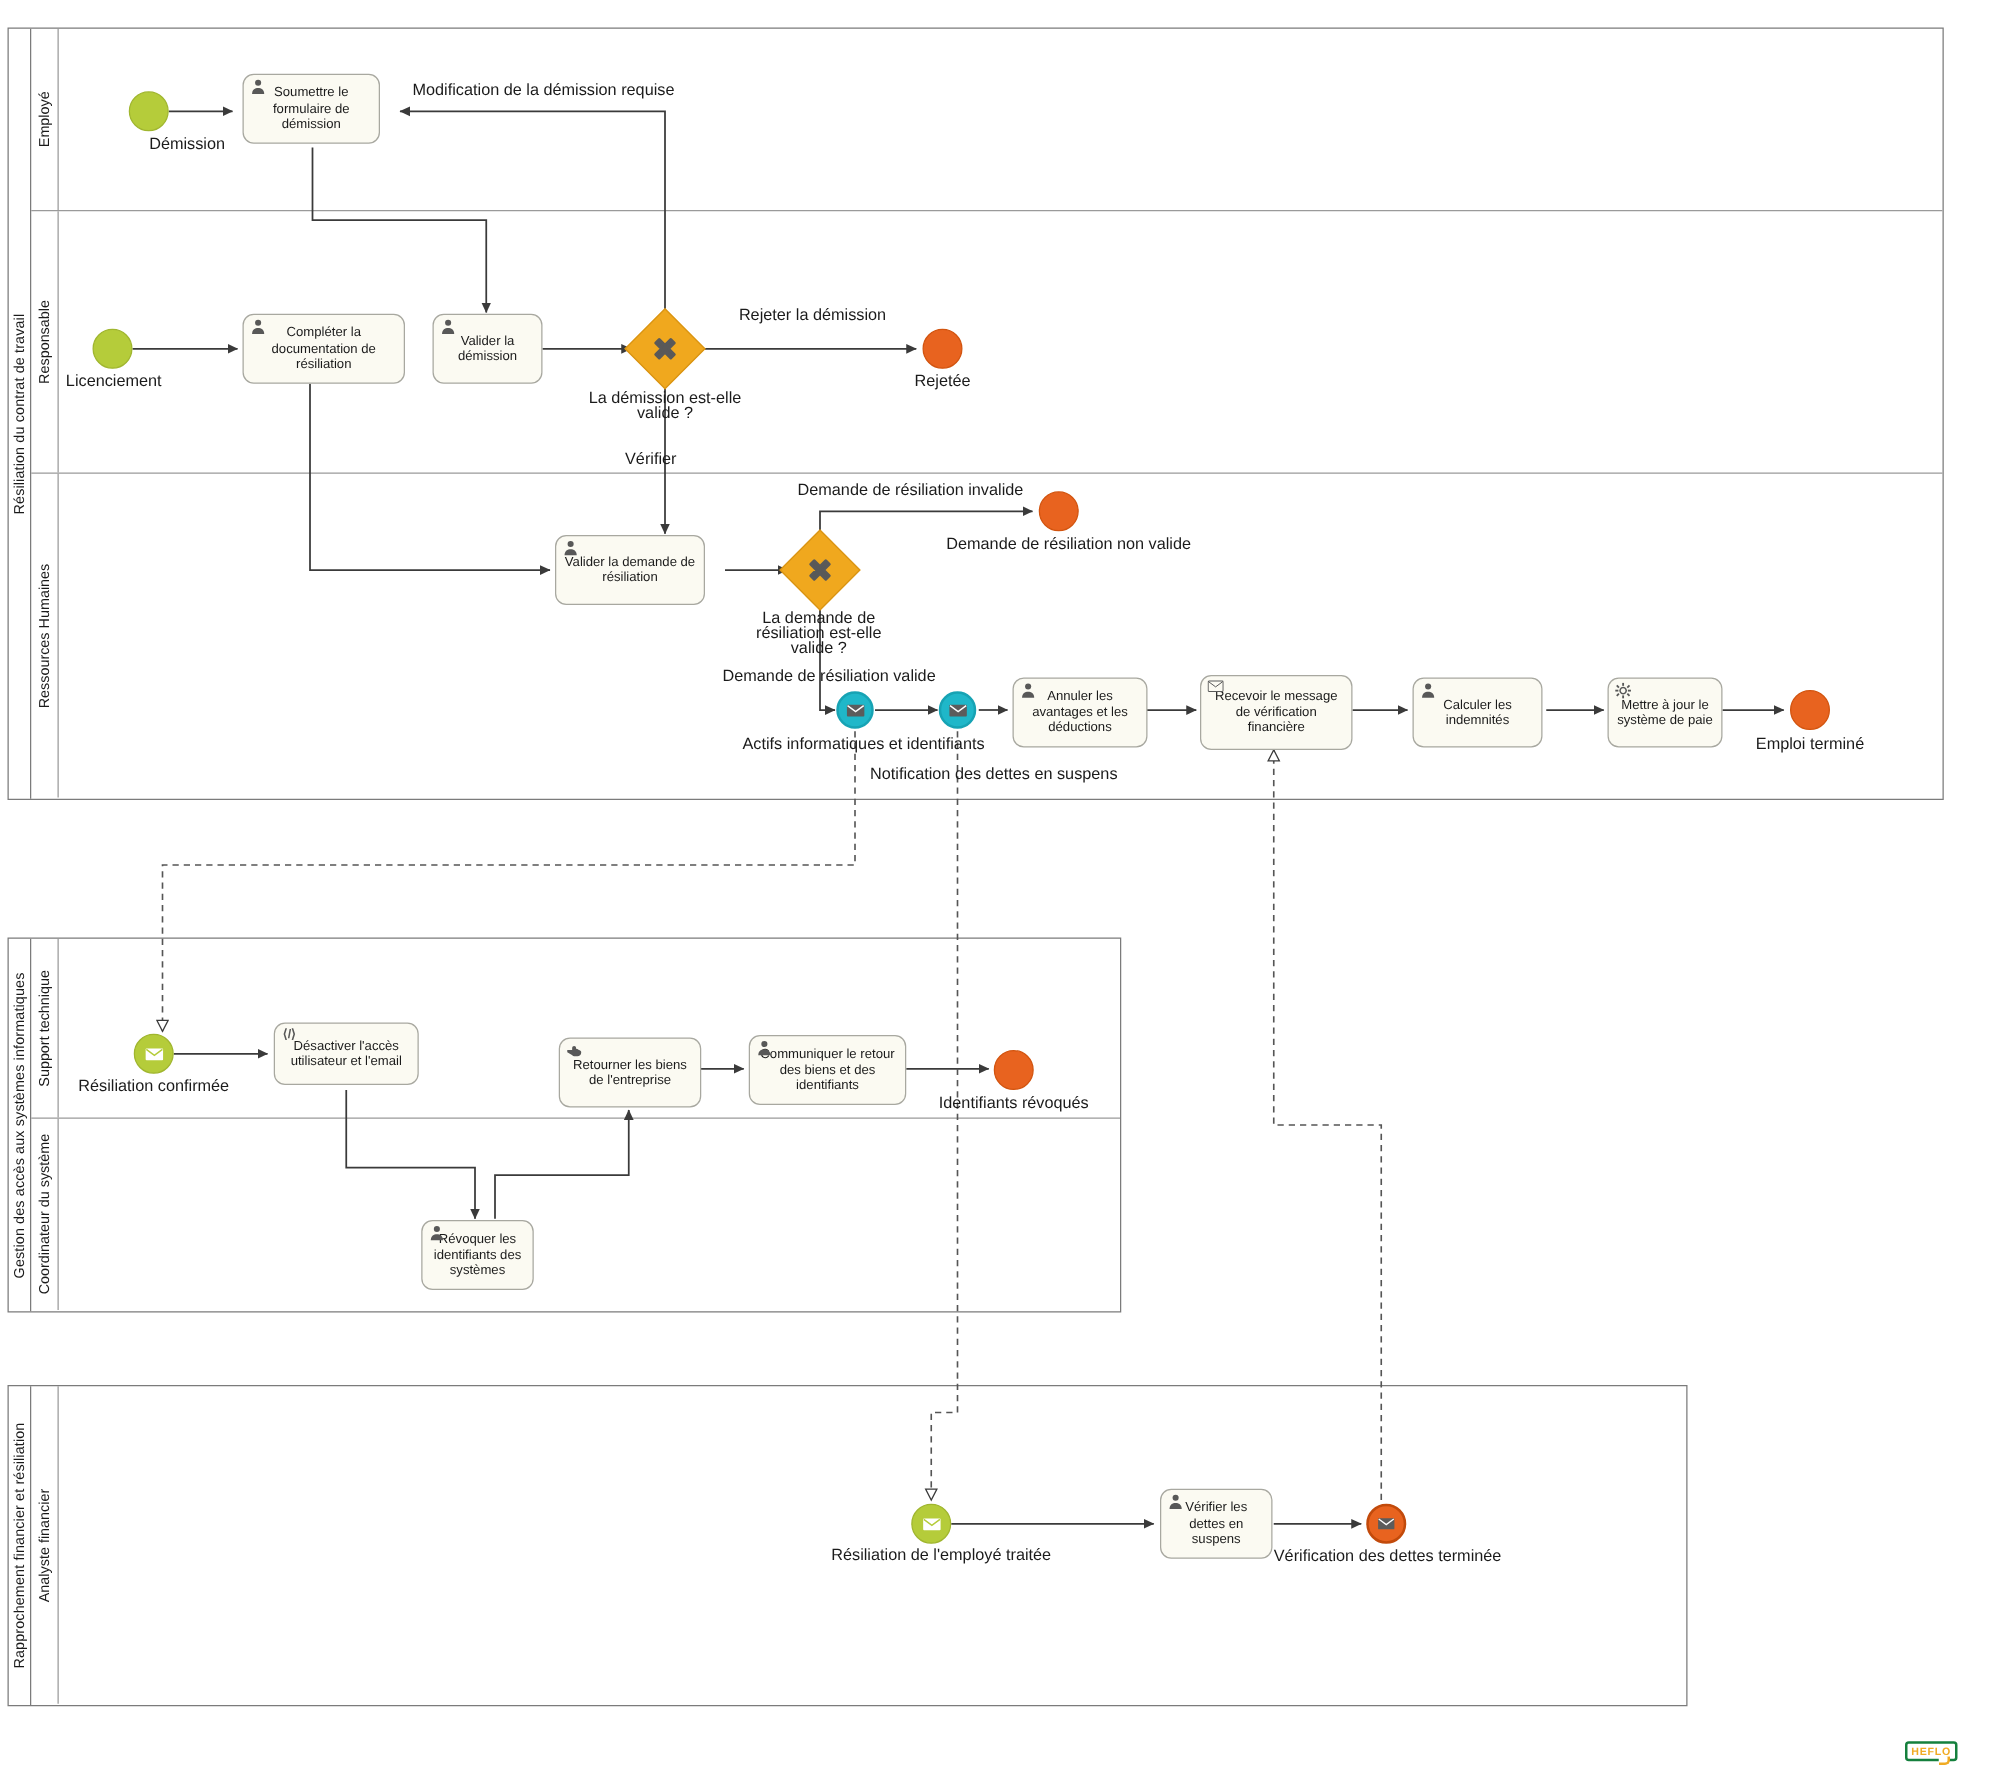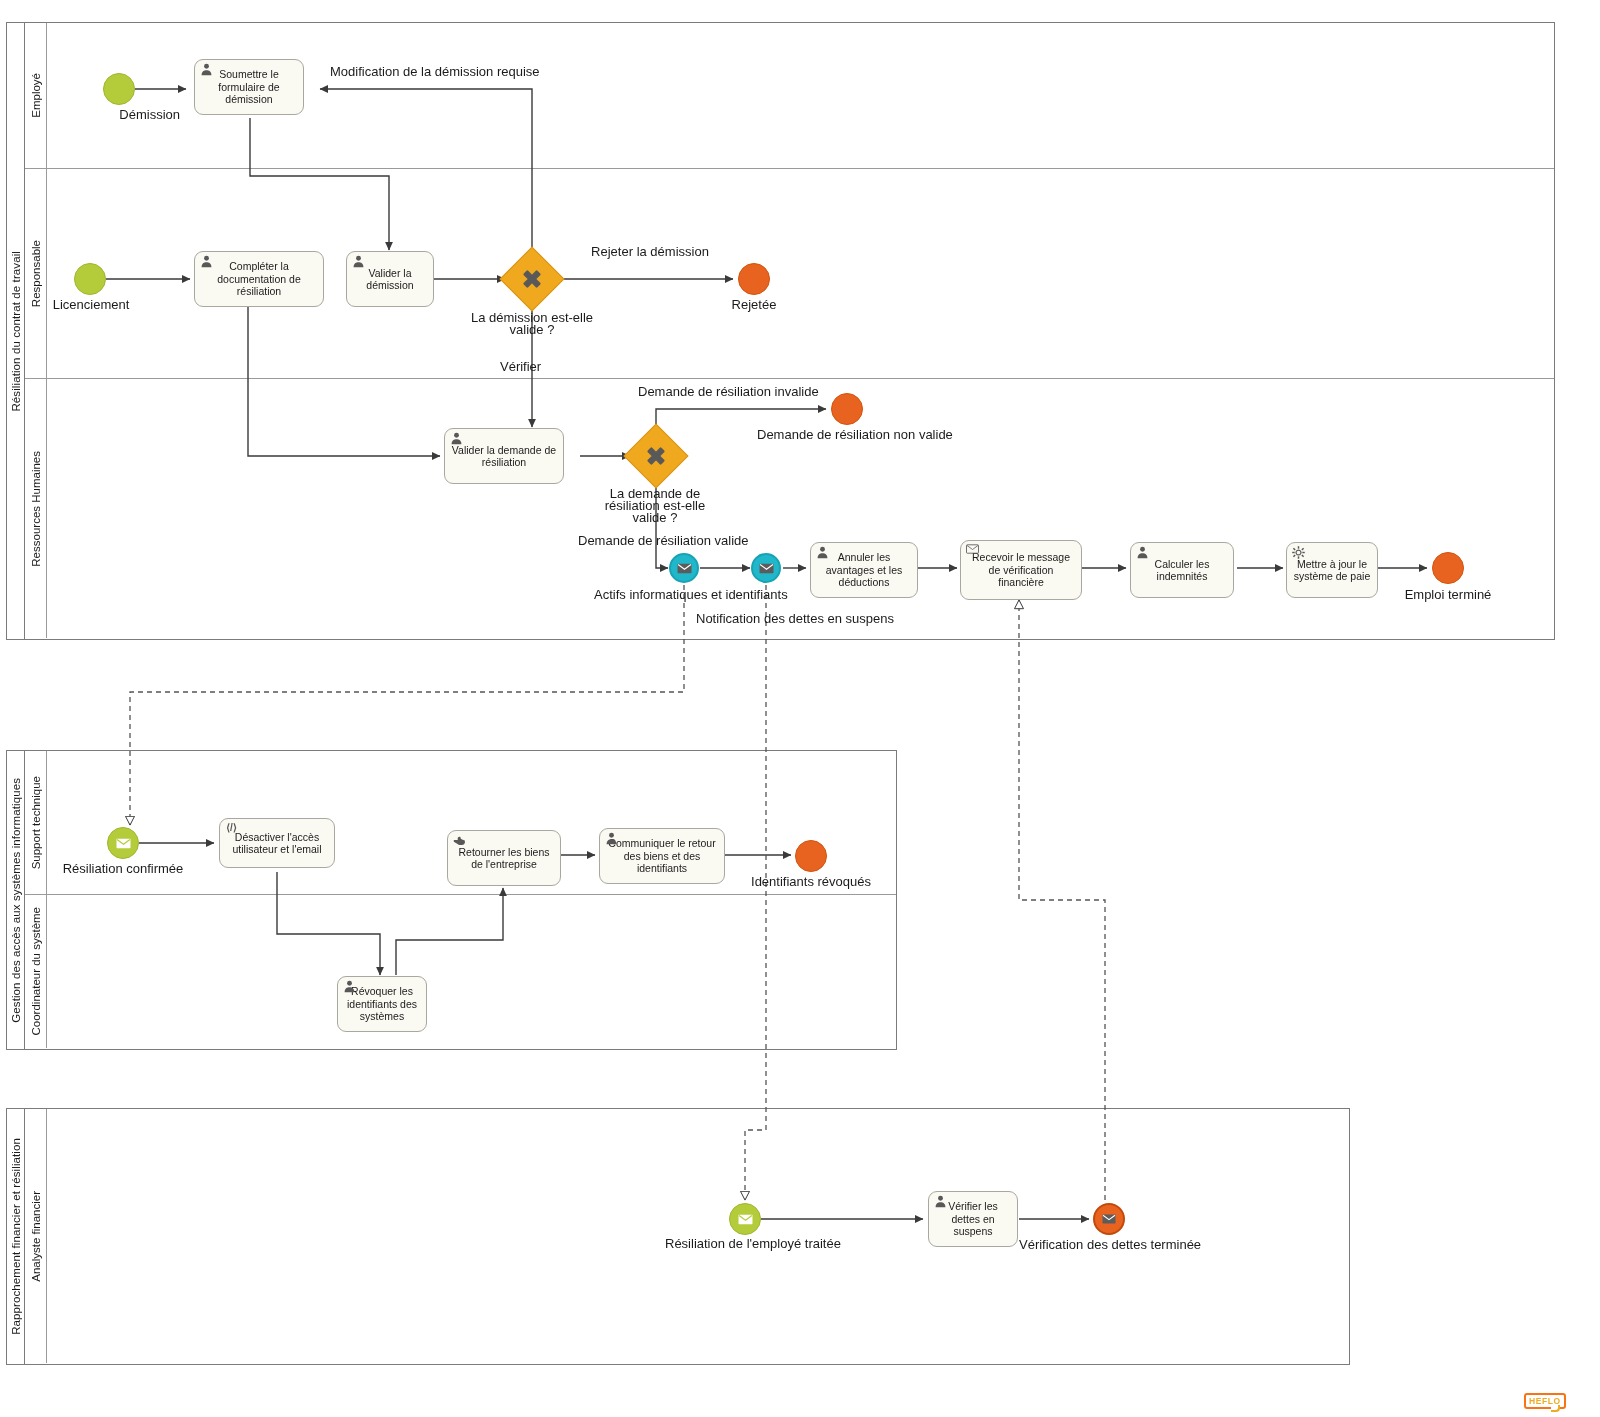--- a/index.html
+++ b/index.html
@@ -41,21 +41,21 @@
   .ev svg{display:block;}
 
   .gw{width:46px;height:46px;background:#f0a81e;border:1px solid #d99414;
       transform:rotate(45deg);display:flex;align-items:center;justify-content:center;}
   .gw .gwi{transform:rotate(-45deg);display:flex;align-items:center;justify-content:center;}
 
   .lab{position:absolute;font-size:13px;line-height:12.2px;color:#1b1b1b;text-align:center;
        white-space:nowrap;}
   .lab.wrap{white-space:normal;}
 
-  .heflo{position:absolute;left:1524px;top:1393px;border:2px solid #f97316;border-radius:3px;
+  .heflo{position:absolute;left:1524px;top:1393px;border:2px solid #15803d;border-radius:3px;
          padding:1px 3px;font-size:8.5px;font-weight:bold;letter-spacing:.6px;color:#f0ab24;
          background:#fff;}
   .heflo .tail{position:absolute;right:4px;bottom:-5px;width:7px;height:5px;
                border-bottom:2px solid #f0ab24;border-right:2px solid #f0ab24;
                border-bottom-right-radius:4px;background:#fff;}
 </style>
 </head>
 <body>
 
 <div id="canvas">

